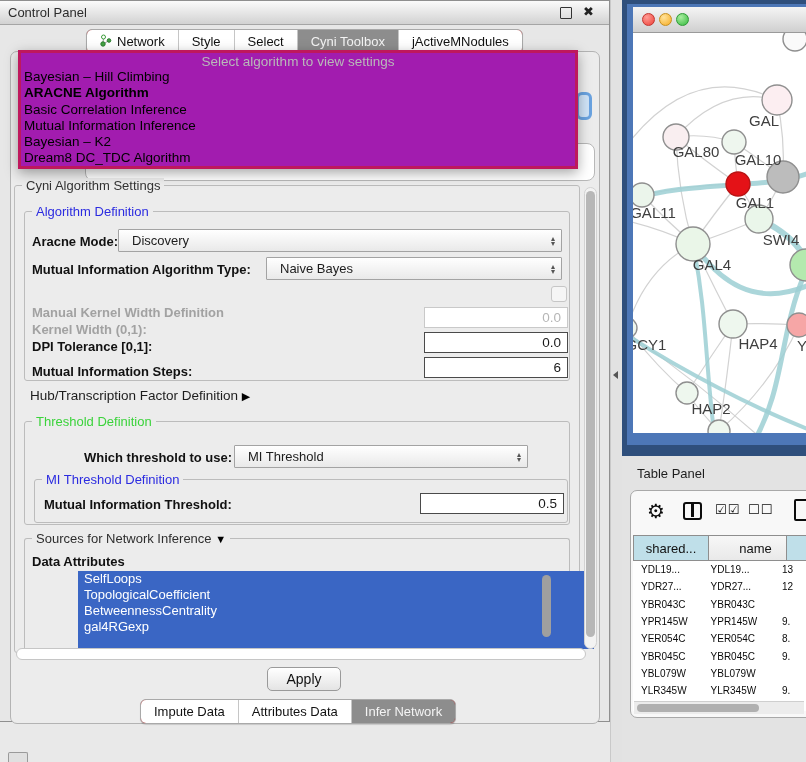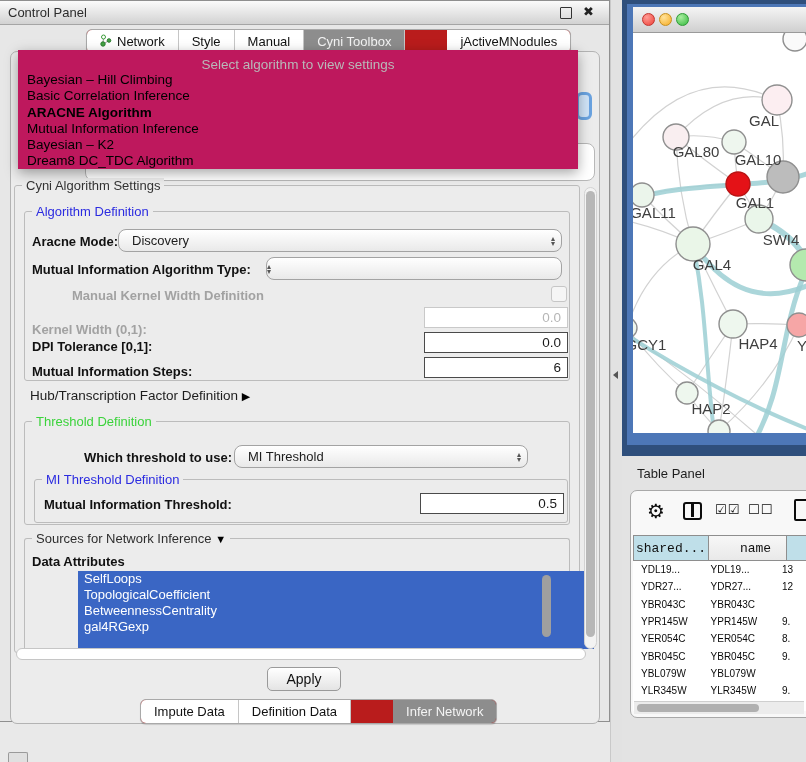--- a/index.html
+++ b/index.html
@@ -14,48 +14,48 @@
                border-bottom:1px solid #a5a5a5;box-sizing:border-box;}
   .cp-title{left:8px;top:4px;font-size:13px;color:#2b2b2b;}
   .float-icon{left:560px;top:6px;width:10px;height:10px;border:1.5px solid #333;border-radius:1px;}
   .close-icon{left:583px;top:3px;font-size:13px;font-weight:bold;color:#222;}
 
   
   .segbar{display:flex;height:23px;background:#b91c1c;border:1px solid #a9a9a9;border-radius:6px;
           overflow:hidden;z-index:5;box-shadow:0 1px 1px rgba(0,0,0,.15);}
   .segbar .seg{display:flex;align-items:center;gap:5px;padding:0 13px;font-size:13px;color:#111;
                border-right:1px solid #c6c6c6;background:#fff;white-space:nowrap;}
-  .segbar .seg:last-child{border-right:none;margin-left:42px;}
+  .segbar .seg:last-child{border-right:none;}
   .segbar .seg.sel{background:#8d8d8d;color:#f4f4f4;}
   .tabs-top{left:86px;top:28px;}
   .tabs-bottom{left:140px;top:698px;}
 
   .outer-box{left:10px;top:50px;width:590px;height:673px;background:#ececec;border:1px solid #b3b3b3;
              border-radius:7px;box-sizing:border-box;z-index:1;}
 
   
   .ghost-field{left:85px;top:142px;width:510px;height:38px;background:#fff;border:1px solid #b8b8b8;
                border-radius:8px;z-index:2;box-sizing:border-box;}
   .ghost-combo-focus{left:576px;top:91px;width:16px;height:28px;background:#cfe3f7;border:3px solid #6aa3e0;
                      border-radius:6px;z-index:2;box-sizing:border-box;}
 
   
-  .popup{left:18px;top:49px;width:560px;height:119px;background:#be185d;border:6px solid #be185d;
+  .popup{left:18px;top:49px;width:560px;height:119px;background:#a21caf;border:3px solid #be185d;
          box-shadow:0 4px 12px rgba(0,0,0,.35);z-index:20;box-sizing:border-box;}
   .popup-prompt{margin-top:1px;text-align:center;font-size:13.5px;color:#b9b9b9;}
   .popup-item{height:16.3px;line-height:16.3px;padding-left:3px;font-size:13.5px;color:#000;}
   .popup-item.sel{font-weight:bold;}
 
   
   .gbox{border:1px solid #bcbcbc;border-radius:3px;box-sizing:border-box;z-index:3;background:#ececec;}
   .glabel{z-index:4;background:#ececec;padding:0 4px;font-size:13px;white-space:nowrap;}
   .lbl{font-size:13px;font-weight:bold;color:#111;white-space:nowrap;z-index:3;}
   .lbl.dis{color:#a2a2a2;}
 
-  .combo{background:linear-gradient(#ffffff,#e9e9e9);border:1px solid #a3a3a3;border-radius:8px;
+  .combo{background:linear-gradient(#ffffff,#e9e9e9);border:1px solid #a3a3a3;border-radius:1px;
          box-sizing:border-box;display:flex;align-items:center;z-index:3;}
   .combo .ctext{flex:1;padding-left:13px;font-size:13px;color:#1c1c1c;}
   .stepper{display:flex;flex-direction:column;align-items:center;margin-right:6px;color:#555;
            font-size:8px;line-height:5px;}
 
   .field{background:#fff;border:1px solid #4a4a4a;box-sizing:border-box;display:flex;align-items:center;
          justify-content:flex-end;padding-right:6px;font-size:13.5px;color:#1a1a1a;z-index:3;}
   .field.dis{border:1px solid #c9c9c9;color:#b6b6b6;}
 
   .checkbox{width:14px;height:14px;border:1px solid #c6c6c6;border-radius:3px;background:#f5f5f5;z-index:3;}
@@ -98,21 +98,21 @@
   .table-box{position:absolute;left:8px;top:34px;width:200px;height:228px;background:#f8f8f8;
              border:1px solid #a8a8a8;border-radius:7px;box-sizing:border-box;overflow:hidden;}
   .tp-toolbar{position:absolute;left:0;top:6px;width:100%;height:32px;}
   .gear-glyph{position:absolute;left:16px;top:2px;font-size:20px;color:#0c0c0c;}
   .split-icon{position:absolute;left:52px;top:5px;width:19px;height:18px;border:2.5px solid #0c0c0c;border-radius:3px;box-sizing:border-box;}
   .split-icon:after{content:"";position:absolute;left:6px;top:0;width:2.5px;height:13px;background:#0c0c0c;}
   .pair-glyph{position:absolute;top:5px;font-size:13px;color:#0c0c0c;letter-spacing:1px;}
   .doc-icon{position:absolute;left:163px;top:2px;width:18px;height:22px;border:2.5px solid #0c0c0c;border-radius:2px;box-sizing:border-box;background:#f8f8f8;}
   .tbl-header{position:absolute;left:2px;top:44px;height:26px;display:flex;}
   .th{border:1px solid #8e8e8e;border-left:none;box-sizing:border-box;display:flex;align-items:center;
-      justify-content:center;font-size:13px;color:#111;font-family:Liberation Mono, monospace;}
+      justify-content:center;font-size:13px;color:#111;}
   .th:first-child{border-left:1px solid #8e8e8e;}
   .th.blue{background:#bfdfe9;}
   .th.plain{background:linear-gradient(#f7f7f7,#e9e9e9);}
   .tbl-rows{position:absolute;left:2px;top:70px;width:196px;height:150px;background:#fff;overflow:hidden;}
   .tr{display:flex;height:17.3px;align-items:center;}
   .td{font-size:10px;color:#0a0a0a;white-space:nowrap;overflow:hidden;}
   .tbl-hscroll{position:absolute;left:3px;top:210px;width:170px;height:12px;background:#ececec;border-top:1px solid #cfcfcf;}
   .tbl-hscroll .thumb{position:absolute;left:3px;top:2px;width:122px;height:8px;background:#b0b0b0;border-radius:4px;}
 
   .bl-frag{left:8px;top:752px;width:20px;height:10px;background:#e0e0e0;border:1px solid #9a9a9a;
@@ -138,41 +138,41 @@
               <circle cx="3.5" cy="3" r="2" fill="#fff" stroke="#3a9c3a"></circle>
               <circle cx="3" cy="10" r="2.2" fill="#44a344" stroke="#2e7d32"></circle>
               <circle cx="9" cy="6.5" r="1.8" fill="#44a344" stroke="#2e7d32"></circle>
             </svg></span>
           <span>Network</span>
         </div>
         <div class="seg">
           <span>Style</span>
         </div>
         <div class="seg">
-          <span>Manual</span>
+          <span>Select</span>
         </div>
         <div class="seg sel">
           <span>Cyni Toolbox</span>
         </div>
         <div class="seg">
           <span>jActiveMNodules</span>
         </div>
       </div>
 
     <div class="abs outer-box"></div>
 
     <div class="abs ghost-field"></div>
     <div class="abs ghost-combo-focus"></div>
 
     <div class="abs popup">
       <div class="popup-prompt">Select algorithm to view settings</div>
       <div id="popupItems">
           <div class="popup-item">Bayesian – Hill Climbing</div>
+          <div class="popup-item sel">ARACNE Algorithm</div>
           <div class="popup-item">Basic Correlation Inference</div>
-          <div class="popup-item sel">ARACNE Algorithm</div>
           <div class="popup-item">Mutual Information Inference</div>
           <div class="popup-item">Bayesian – K2</div>
           <div class="popup-item">Dream8 DC_TDC Algorithm</div>
         </div>
     </div>
 
     <div class="abs gbox" style="left:14px;top:184px;width:566px;height:468px;"></div>
     <div class="abs glabel" style="left:22px;top:177px;color:#333;">Cyni Algorithm Settings</div>
 
     <div class="abs gbox" style="left:24px;top:210px;width:546px;height:170px;"></div>
@@ -182,27 +182,28 @@
     <div class="abs combo" style="left:118px;top:228px;width:444px;height:23px;">
       <span class="ctext">Discovery</span>
       <span class="stepper">
           <span>▴</span>
           <span>▾</span>
         </span>
     </div>
 
     <div class="abs lbl" style="left:32px;top:261px;">Mutual Information Algorithm Type:</div>
     <div class="abs combo" style="left:266px;top:256px;width:296px;height:23px;">
+      <span class="ctext">Naive Bayes</span>
       <span class="stepper">
           <span>▴</span>
           <span>▾</span>
         </span>
     </div>
 
-    <div class="abs lbl dis" style="left:32px;top:287px;margin-left:40px;">Manual Kernel Width Definition</div>
+    <div class="abs lbl dis" style="left:32px;top:304px;">Manual Kernel Width Definition</div>
     <div class="abs checkbox" style="left:551px;top:285px;"></div>
 
     <div class="abs lbl dis" style="left:32px;top:313px;margin-top:8px;">Kernel Width (0,1):</div>
     <div class="abs field dis" style="left:424px;top:306px;width:144px;height:21px;">
       <span>0.0</span>
     </div>
 
     <div class="abs lbl" style="left:32px;top:338px;">DPI Tolerance [0,1]:</div>
     <div class="abs field" style="left:424px;top:331px;width:144px;height:21px;">
       <span>0.0</span>
@@ -257,21 +258,21 @@
       </div>
     <div class="abs hscroll"></div>
 
     <div class="abs apply-btn">Apply</div>
 
     <div class="abs segbar tabs-bottom" id="bottomTabs">
         <div class="seg">
           <span>Impute Data</span>
         </div>
         <div class="seg">
-          <span>Definition Data</span>
+          <span>Attributes Data</span>
         </div>
         <div class="seg sel">
           <span>Infer Network</span>
         </div>
       </div>
   </div>
 
   <div class="abs divider"></div>
   <div class="abs div-arrow"></div>
 

